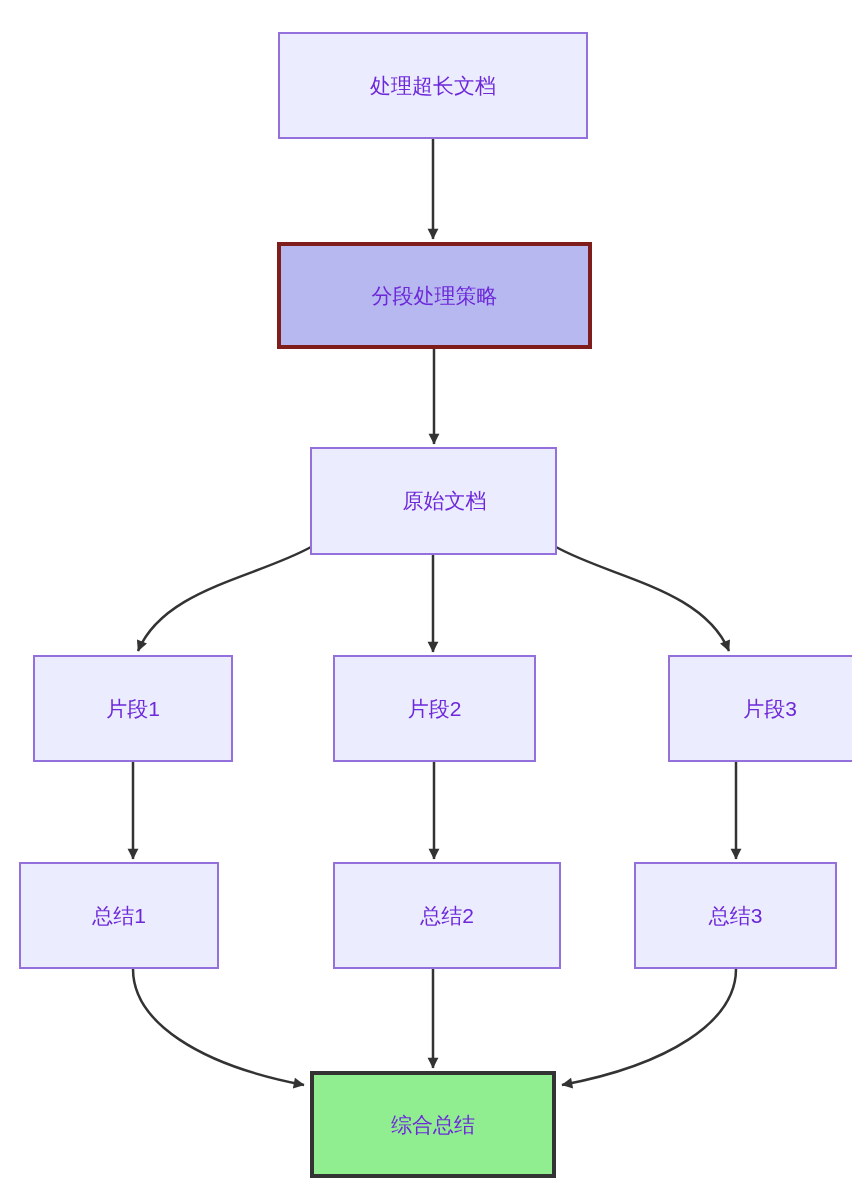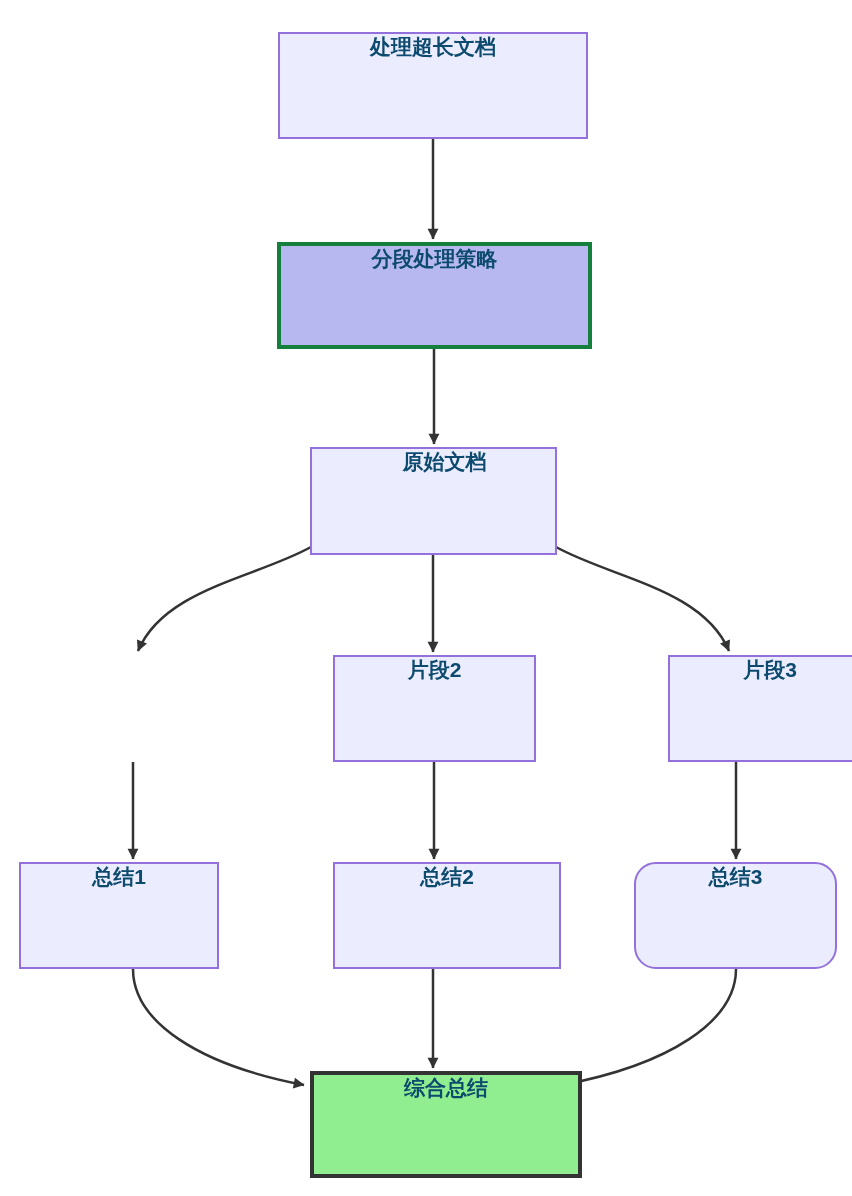--- a/index.html
+++ b/index.html
@@ -18,49 +18,48 @@
   .edges-layer {
     position: absolute;
     left: 0; top: 0;
     width: 852px;
     height: 1196px;
   }
   .node {
     position: absolute;
     box-sizing: border-box;
     display: flex;
-    align-items: flex-start;
+    align-items: center;
     justify-content: center;
     background: #ECECFF;
     border: 2px solid #9370DB;
-    color: #0c4a6e;
+    color: #6d28d9;
     font-size: 21px;
     text-align: center;
     line-height: 1.2;
-    font-weight: bold;
   }
   .node--emphasis {
     background: #B8B8F0;
-    border: 4px solid #15803d;
+    border: 4px solid #7f1d1d;
   }
   .node--success {
     background: #90EE90;
     border: 4px solid #333333;
   }
   
   #n-process   { left: 278px; top: 32px;   width: 310px; height: 107px; }
   #n-strategy  { left: 277px; top: 242px;  width: 315px; height: 107px; }
   #n-original  { left: 310px; top: 447px;  width: 247px; height: 108px; padding-left: 22px; }
   #n-frag1     { left: 33px;  top: 655px;  width: 200px; height: 107px; }
   #n-frag2     { left: 333px; top: 655px;  width: 203px; height: 107px; }
   #n-frag3     { left: 668px; top: 655px;  width: 204px; height: 107px; }
   #n-sum1      { left: 19px;  top: 862px;  width: 200px; height: 107px; }
   #n-sum2      { left: 333px; top: 862px;  width: 228px; height: 107px; }
-  #n-sum3      { left: 634px; top: 862px;  width: 203px; height: 107px; border-radius: 22px; }
-  #n-final     { left: 310px; top: 1071px; width: 272px; height: 107px; }
+  #n-sum3      { left: 634px; top: 862px;  width: 203px; height: 107px; }
+  #n-final     { left: 310px; top: 1071px; width: 246px; height: 107px; }
 </style>
 </head>
 <body>
 
 <div class="canvas">
 
   <svg class="edges-layer" width="852" height="1196" viewBox="0 0 852 1196" xmlns="http://www.w3.org/2000/svg">
     <defs>
       <marker id="arrow" viewBox="0 0 12 12" refX="10.5" refY="6" markerWidth="13" markerHeight="13" markerUnits="userSpaceOnUse" orient="auto">
         <path d="M1,1 L11,6 L1,11 Z" fill="#333333"></path>
@@ -86,20 +85,23 @@
   </div>
 
   <div id="n-strategy" class="node node--emphasis">
     <span>分段处理策略</span>
   </div>
 
   <div id="n-original" class="node">
     <span>原始文档</span>
   </div>
 
+  <div id="n-frag1" class="node">
+    <span>片段1</span>
+  </div>
 
   <div id="n-frag2" class="node">
     <span>片段2</span>
   </div>
 
   <div id="n-frag3" class="node">
     <span>片段3</span>
   </div>
 
   <div id="n-sum1" class="node">

